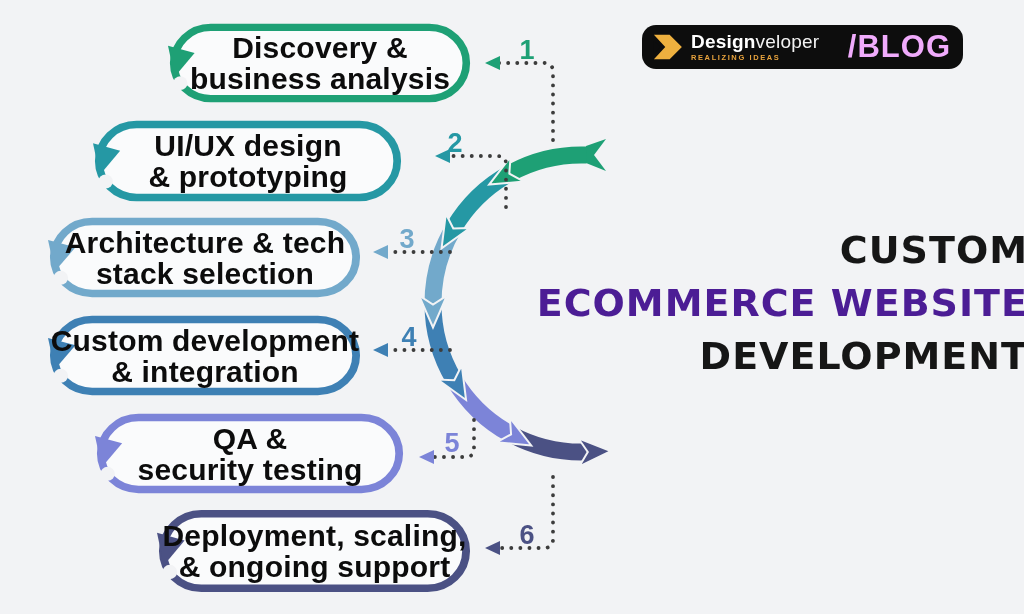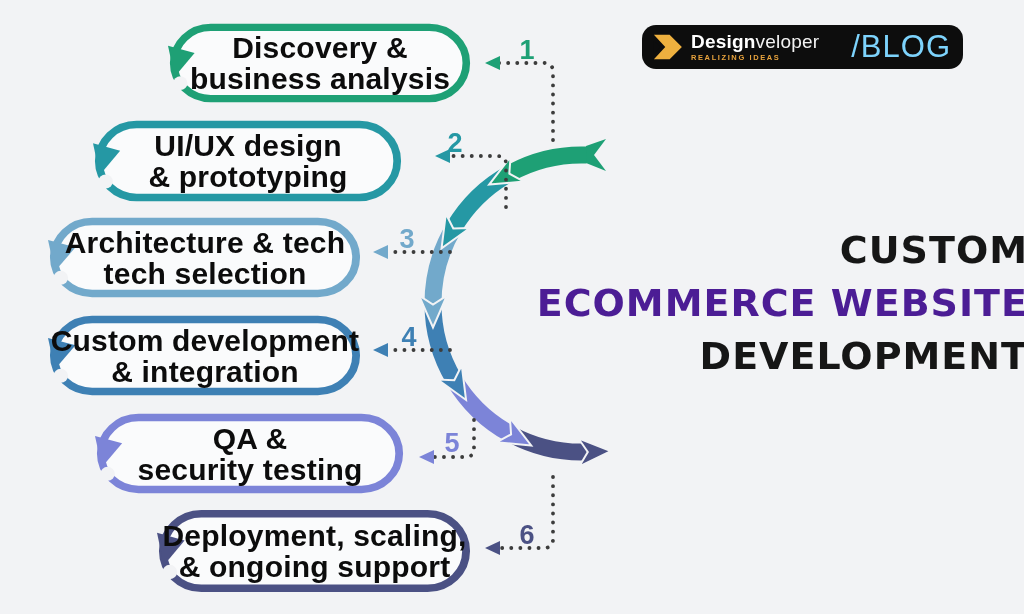--- a/index.html
+++ b/index.html
@@ -27,21 +27,21 @@
   .title-line{font-size:38px;line-height:53px;color:#161616;white-space:nowrap;}
   .title-line.accent{color:#4c1d95;}
 
   .logo{position:absolute;left:642px;top:25px;width:321px;height:44px;background:#0d0d0d;border-radius:14px;
     display:flex;align-items:center;padding:0 10px;box-sizing:border-box;gap:9px;}
   .brand-col{display:flex;flex-direction:column;justify-content:center;line-height:1;}
   .brand-row{color:#ffffff;font-size:19px;letter-spacing:.2px;}
   .brand-bold{font-weight:bold;}
   .brand-rest{font-weight:normal;opacity:.95;}
   .tagline{margin-top:3px;font-size:7.5px;font-weight:bold;color:#e8a33d;letter-spacing:1.6px;}
-  .blog{margin-left:auto;color:#7dd3fc;font-size:31px;font-weight:normal;letter-spacing:1px;padding-right:2px;}
+  .blog{margin-left:auto;color:#f0abfc;font-size:31px;font-weight:bold;letter-spacing:1px;padding-right:2px;}
 </style>
 </head>
 <body>
 
 <div id="canvas">
 
   <div class="pill p1">
     <svg viewBox="0 0 320 90" preserveAspectRatio="none">
       <rect x="6" y="6" width="308" height="78" rx="39" fill="#fafbfc" stroke-width="8" stroke="#1ea075"></rect>
       <circle cx="13" cy="67" r="7.5" fill="#f2f3f5"></circle>
@@ -66,21 +66,21 @@
   </div>
 
   <div class="pill p3">
     <svg viewBox="0 0 320 90" preserveAspectRatio="none">
       <rect x="6" y="6" width="308" height="78" rx="39" fill="#fafbfc" stroke-width="8" stroke="#72a9cb"></rect>
       <circle cx="13" cy="67" r="7.5" fill="#f2f3f5"></circle>
       <polygon points="0,26 28,34 7,60" fill="#72a9cb"></polygon>
     </svg>
     <div class="pill-label">
       <span>Architecture &amp; tech</span>
-      <span>tech selection</span>
+      <span>stack selection</span>
     </div>
   </div>
 
   <div class="pill p5">
     <svg viewBox="0 0 320 90" preserveAspectRatio="none">
       <rect x="6" y="6" width="308" height="78" rx="39" fill="#fafbfc" stroke-width="8" stroke="#7c84d8"></rect>
       <circle cx="13" cy="67" r="7.5" fill="#f2f3f5"></circle>
       <polygon points="0,26 28,34 7,60" fill="#7c84d8"></polygon>
     </svg>
     <div class="pill-label">

